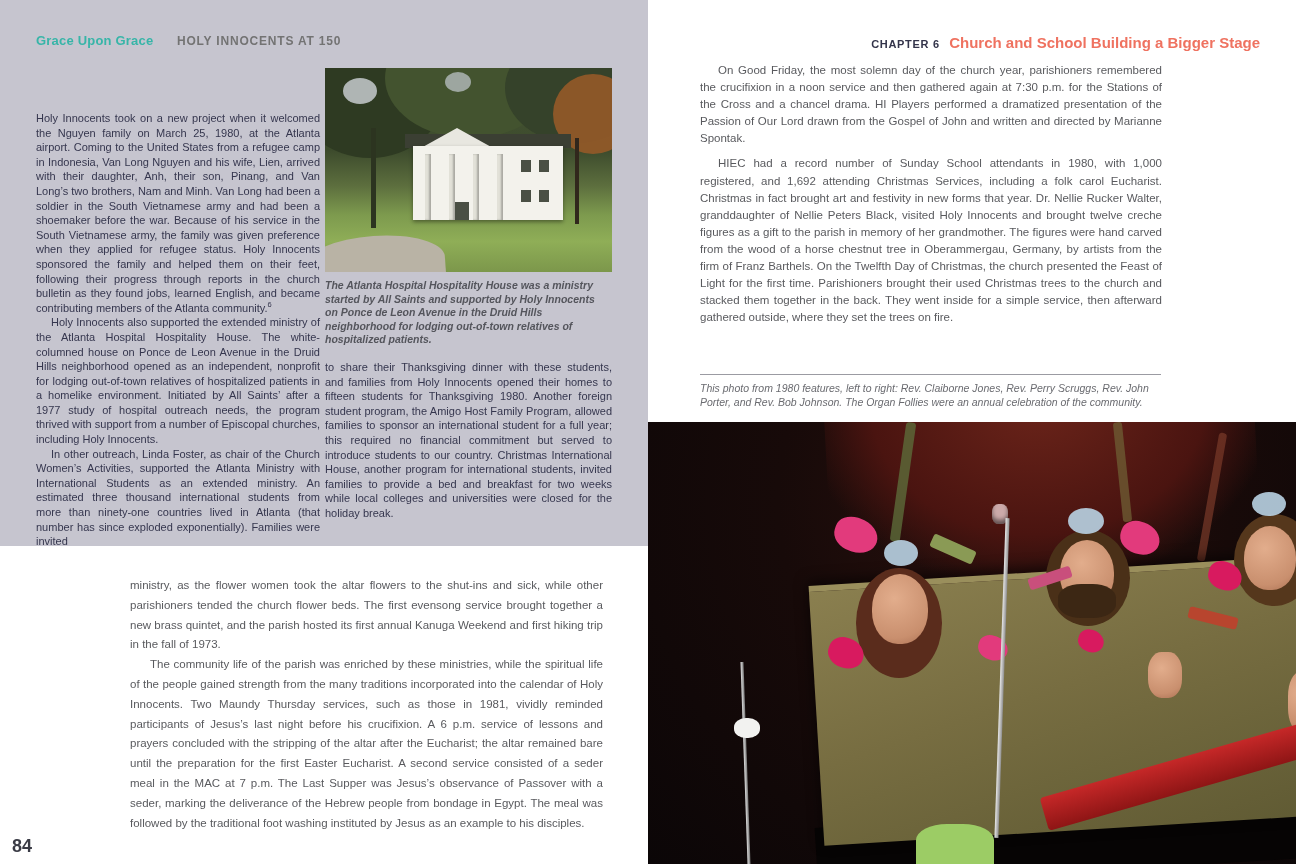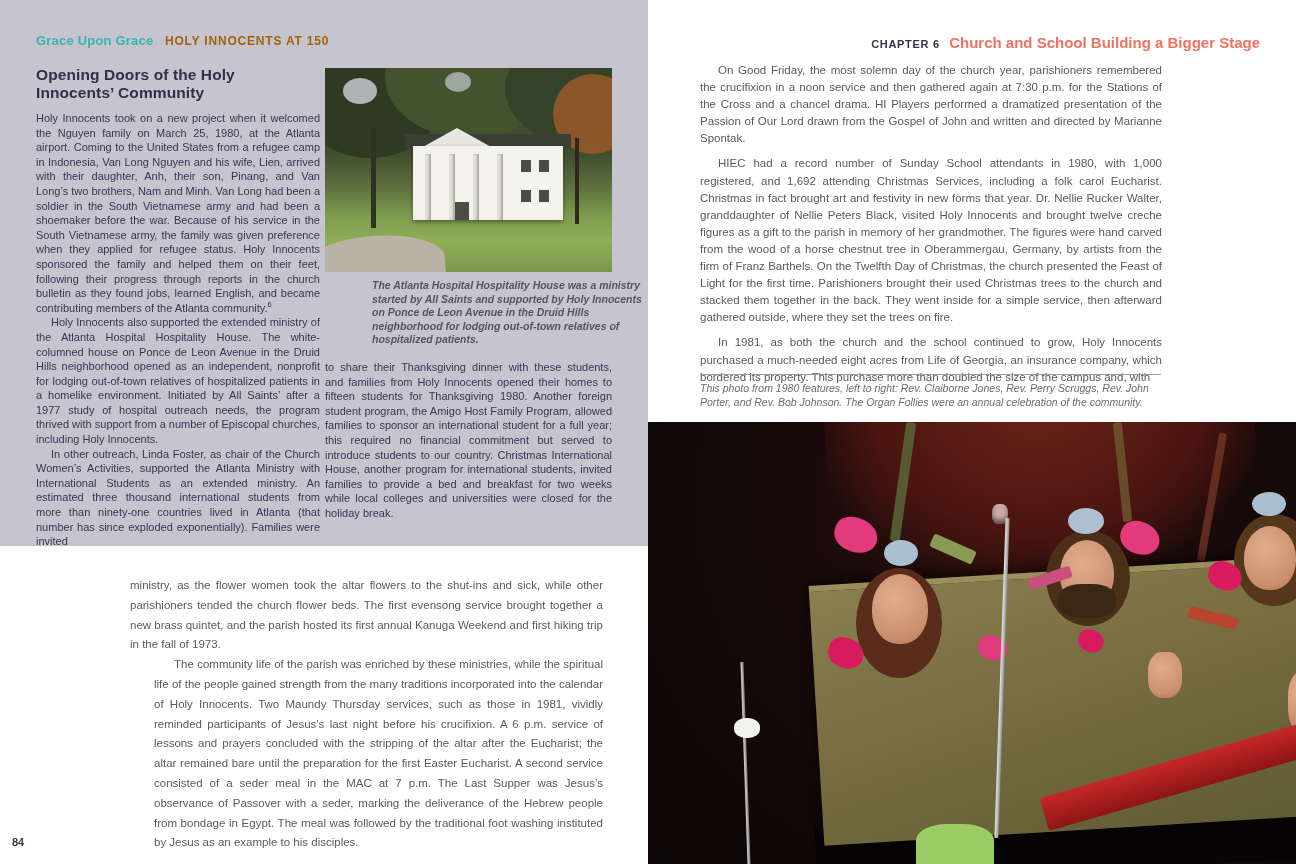--- a/index.html
+++ b/index.html
@@ -6,21 +6,21 @@
   html,body { width:1296px; height:864px; background:#ffffff; overflow:hidden;
               font-family:"Liberation Sans", sans-serif; }
   .abs { position:absolute; }
   #spread { position:relative; width:1296px; height:864px; background:#ffffff; }
 
   
   #lavender-block { left:0; top:0; width:648px; height:546px; background:#c6c5cf; }
 
   #left-header { left:36px; top:33px; font-size:13px; font-weight:bold; white-space:nowrap; }
   #left-header .brand { color:#37b5a8; letter-spacing:0.2px;text-align:right; }
-  #left-header .booktitle { color:#a16207; font-size:12px; letter-spacing:0.8px; margin-left:8px; }
+  #left-header .booktitle { color:#737373; font-size:12px; letter-spacing:0.8px; margin-left:20px; }
 
   #section-title { left:36px; top:66px; width:260px; font-size:15.5px; font-weight:bold;
                    color:#2d3047; line-height:1.18; letter-spacing:0.1px; }
 
   .serif-col { font-family:Liberation Sans, sans-serif; font-size:11px; line-height:14.6px;
                text-align:justify; color:#35364e; }
   #left-col1 { left:36px; top:111px; width:284px; }
   #left-col2 { left:325px; top:360px; width:287px; }
   .serif-col p.indent { text-indent:15px; }
   .serif-col sup { font-size:7.5px; vertical-align:super; line-height:0; }
@@ -31,27 +31,27 @@
   #house-body { position:absolute; left:88px; top:78px; width:150px; height:74px; background:#f3f2ec;
                 box-shadow:0 2px 4px rgba(0,0,0,.4); }
   #house-roof { position:absolute; left:80px; top:66px; width:166px; height:14px; background:#3b3f33; }
   #house-pediment { position:absolute; left:96px; top:60px; width:0; height:0;
                     border-left:36px solid transparent; border-right:36px solid transparent;
                     border-bottom:20px solid #e8e7e0; }
   .column { position:absolute; top:86px; width:6px; height:66px; background:#e2e1d8; box-shadow:inset -2px 0 2px rgba(0,0,0,.25); }
   .winrow { position:absolute; width:10px; height:12px; background:#4a4f44; }
 
   #left-caption { left:325px; top:279px; width:278px; font-size:10.5px; font-style:italic;
-                  font-weight:bold; color:#54555c; line-height:13.6px;margin-left:47px; }
+                  font-weight:bold; color:#54555c; line-height:13.6px; }
 
   #bottom-block { left:130px; top:576px; width:473px; font-size:11.5px; line-height:19.8px;
                   text-align:justify; color:#595a5e; }
-  #bottom-block p.indent { text-indent:20px;margin-left:24px; }
-
-  #page-number { left:12px; top:836px; font-size:11px; font-weight:bold; color:#3a3b45; }
+  #bottom-block p.indent { text-indent:20px; }
+
+  #page-number { left:12px; top:836px; font-size:18px; font-weight:bold; color:#3a3b45; }
 
   
   #right-header { right:36px; top:34px; font-size:12px; font-weight:bold; white-space:nowrap; text-align:right; }
   #right-header .chapter-label { color:#33344a; font-size:11px; letter-spacing:0.7px; }
   #right-header .chapter-title { color:#ef7260; font-size:15px; margin-left:6px; }
 
   #right-body { left:700px; top:62px; width:462px; font-size:11.5px; line-height:17.1px;
                 text-align:justify; color:#595a5e; }
   #right-body p.indent { text-indent:18px; }
   #right-body p + p { margin-top:8px; }
@@ -94,21 +94,20 @@
 
 <div id="spread">
 
   <div id="lavender-block" class="abs"></div>
 
   <div id="left-header" class="abs">
     <span class="brand">Grace Upon Grace</span>
     <span class="booktitle">HOLY INNOCENTS AT 150</span>
   </div>
 
-  <h1 id="section-title" class="abs">Opening Doors of the Holy Innocents’ Community</h1>
 
   <div id="left-col1" class="abs serif-col">
     <p><span>Holy Innocents took on a new project when it welcomed the Nguyen family on March 25, 1980, at the Atlanta airport. Coming to the United States from a refugee camp in Indonesia, Van Long Nguyen and his wife, Lien, arrived with their daughter, Anh, their son, Pinang, and Van Long’s two brothers, Nam and Minh. Van Long had been a soldier in the South Vietnamese army and had been a shoemaker before the war. Because of his service in the South Vietnamese army, the family was given preference when they applied for refugee status. Holy Innocents sponsored the family and helped them on their feet, following their progress through reports in the church bulletin as they found jobs, learned English, and became contributing members of the Atlanta community.</span><sup>6</sup></p>
     <p class="indent">Holy Innocents also supported the extended ministry of the Atlanta Hospital Hospitality House. The white-columned house on Ponce de Leon Avenue in the Druid Hills neighborhood opened as an independent, nonprofit for lodging out-of-town relatives of hospitalized patients in a homelike environment. Initiated by All Saints’ after a 1977 study of hospital outreach needs, the program thrived with support from a number of Episcopal churches, including Holy Innocents.</p>
     <p class="indent">In other outreach, Linda Foster, as chair of the Church Women’s Activities, supported the Atlanta Ministry with International Students as an extended ministry. An estimated three thousand international students from more than ninety-one countries lived in Atlanta (that number has since exploded exponentially). Families were invited</p>
   </div>
 
   <div id="house-photo" class="abs">
     <div class="blob" style="left:-30px;top:-40px;width:150px;height:130px;background:#2e3a22;"></div>
     <div class="blob" style="left:60px;top:-50px;width:170px;height:120px;background:#43532f;"></div>
@@ -147,21 +146,20 @@
   <div id="page-number" class="abs">84</div>
 
   <div id="right-header" class="abs">
     <span class="chapter-label">CHAPTER 6</span>
     <span class="chapter-title">Church and School Building a Bigger Stage</span>
   </div>
 
   <div id="right-body" class="abs">
     <p class="indent">On Good Friday, the most solemn day of the church year, parishioners remembered the crucifixion in a noon service and then gathered again at 7:30 p.m. for the Stations of the Cross and a chancel drama. HI Players performed a dramatized presentation of the Passion of Our Lord drawn from the Gospel of John and written and directed by Marianne Spontak.</p>
     <p class="indent">HIEC had a record number of Sunday School attendants in 1980, with 1,000 registered, and 1,692 attending Christmas Services, including a folk carol Eucharist. Christmas in fact brought art and festivity in new forms that year. Dr. Nellie Rucker Walter, granddaughter of Nellie Peters Black, visited Holy Innocents and brought twelve creche figures as a gift to the parish in memory of her grandmother. The figures were hand carved from the wood of a horse chestnut tree in Oberammergau, Germany, by artists from the firm of Franz Barthels. On the Twelfth Day of Christmas, the church presented the Feast of Light for the first time. Parishioners brought their used Christmas trees to the church and stacked them together in the back. They went inside for a simple service, then afterward gathered outside, where they set the trees on fire.</p>
-    <p class="indent">In 1981, as both the church and the school continued to grow, Holy Innocents purchased a much-needed eight acres from Life of Georgia, an insurance company, which bordered its property. This purchase more than doubled the size of the campus and, with</p>
   </div>
 
   <div id="right-divider" class="abs"></div>
 
   <div id="right-caption" class="abs">This photo from 1980 features, left to right: Rev. Claiborne Jones, Rev. Perry Scruggs, Rev. John Porter, and Rev. Bob Johnson. The Organ Follies were an annual celebration of the community.</div>
 
   <div id="follies-photo" class="abs">
     <div id="organ-top"></div>
     <div class="ribbon" style="left:250px;top:0;width:10px;height:120px;background:#5d6b3a;transform:rotate(8deg);opacity:.8;"></div>
     <div class="ribbon" style="left:470px;top:0;width:9px;height:100px;background:#6d5a32;transform:rotate(-6deg);opacity:.8;"></div>

